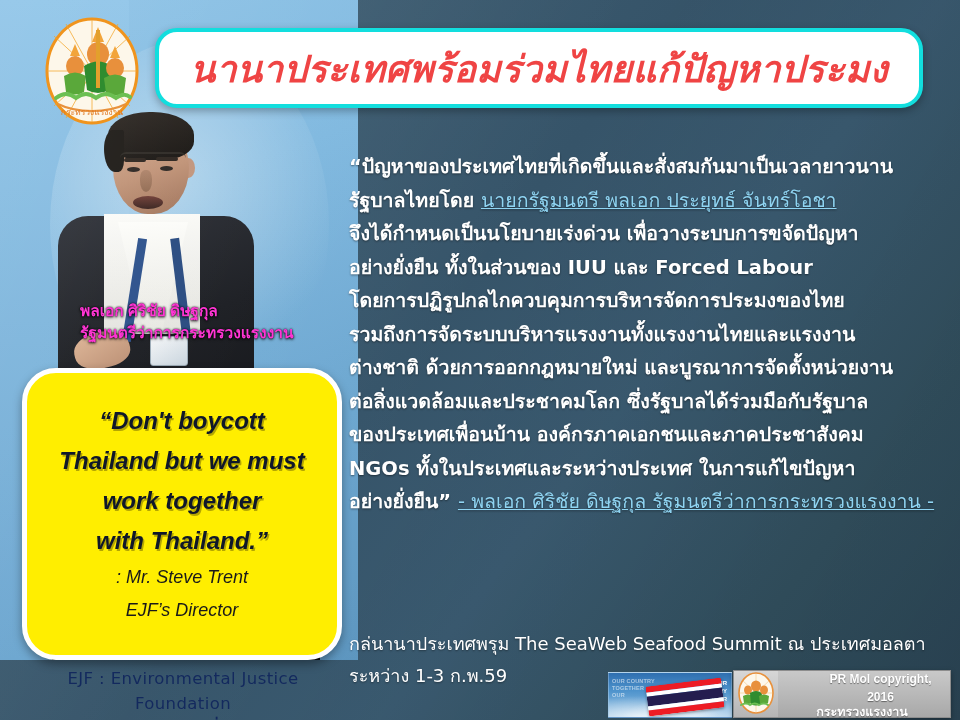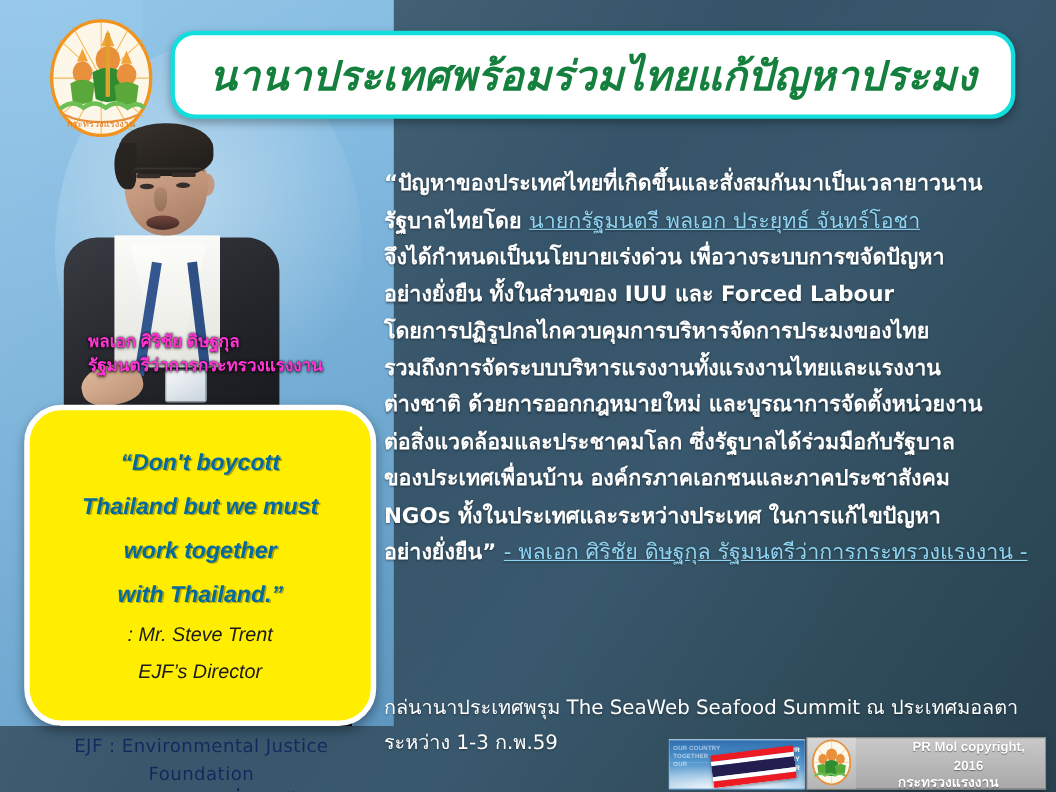--- a/index.html
+++ b/index.html
@@ -81,21 +81,21 @@
   .emblem{position:absolute;left:36px;top:14px;width:112px;height:118px;z-index:6;}
 
   
   .title-banner{
     position:absolute;left:155px;top:28px;width:760px;height:72px;
     background:#ffffff;border:4px solid #12dede;border-radius:22px;
     display:flex;align-items:center;justify-content:center;z-index:6;
     box-shadow:0 3px 8px rgba(0,0,0,.30);
   }
   .title-text{
-    color:#15803d;font-size:37px;font-weight:700;font-style:italic;letter-spacing:.3px;
+    color:#ef4444;font-size:37px;font-weight:700;font-style:italic;letter-spacing:.3px;
     white-space:nowrap;font-family:"DejaVu Sans","Liberation Sans",sans-serif;
   }
 
   
   .body-text{
     position:absolute;left:349px;top:150px;width:600px;z-index:4;
     color:#ffffff;font-size:19.5px;font-weight:700;line-height:33.5px;
     font-family:"DejaVu Sans","Liberation Sans",sans-serif;
     text-shadow:0 1px 2px rgba(0,0,0,.45);
   }
@@ -113,21 +113,21 @@
   .conf b{font-weight:400;}
 
   
   .quote-box{
     position:absolute;left:22px;top:368px;width:310px;height:282px;z-index:7;
     background:#ffee00;border:5px solid #ffffff;border-radius:34px;
     box-shadow:0 4px 10px rgba(0,0,0,.35);
     display:flex;flex-direction:column;align-items:center;justify-content:center;
   }
   .quote-line{
-    color:#0369a1;font-size:21px;font-weight:700;font-style:italic;
+    color:#0f172a;font-size:24px;font-weight:700;font-style:italic;
     line-height:40px;text-align:right;white-space:nowrap;
     text-shadow:1.5px 1.5px 0 rgba(90,80,0,.45);
   }
   .quote-attr{
     color:#1a1a1a;font-size:18px;font-style:italic;font-weight:400;
     line-height:33px;text-align:center;white-space:nowrap;
   }
 
   
   .ejf{

